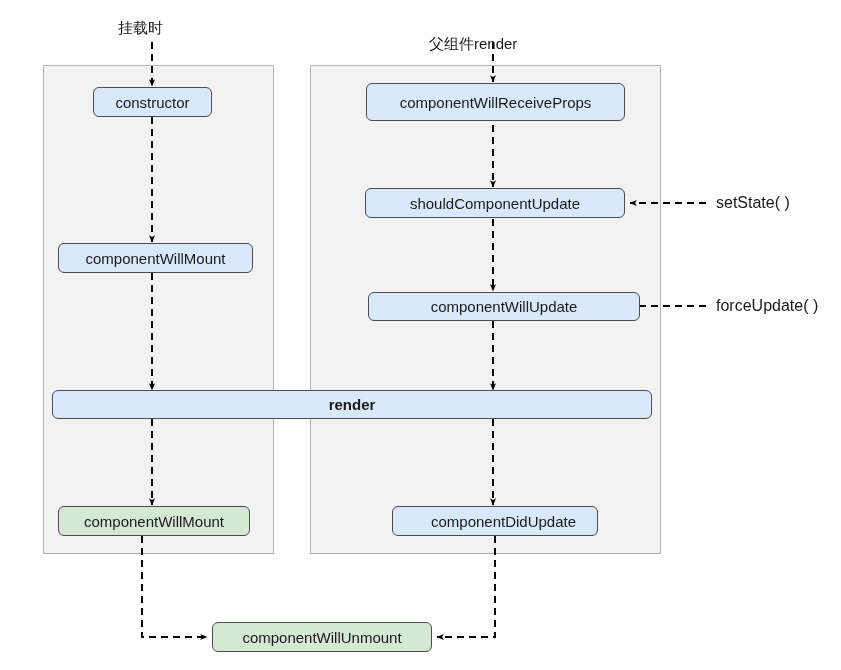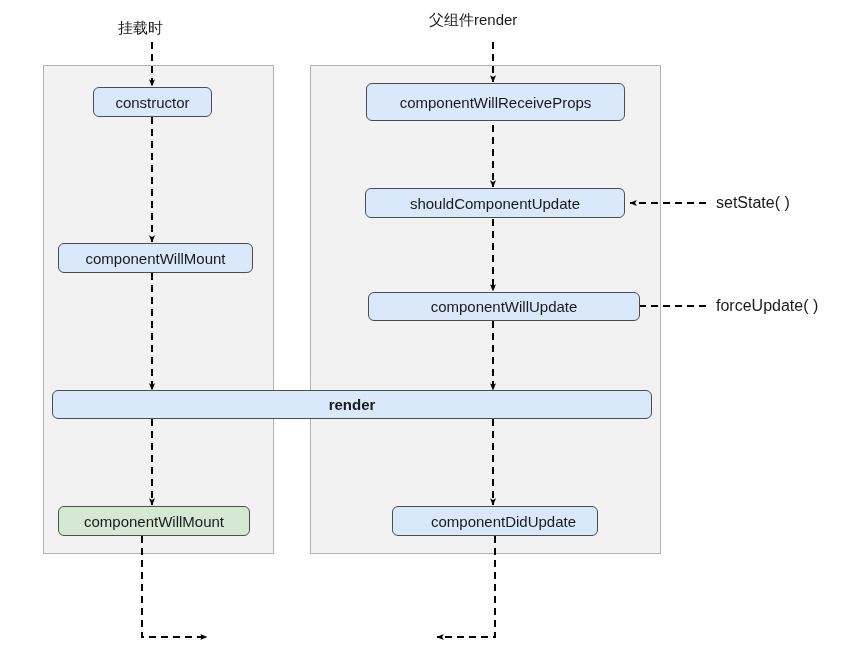--- a/index.html
+++ b/index.html
@@ -97,30 +97,31 @@
 
       <line x1="706" y1="203" x2="630" y2="203"></line>
       <line x1="706" y1="306" x2="627" y2="306"></line>
 
       <path d="M142,536 L142,637 L207,637"></path>
       <path d="M495,536 L495,637 L437,637"></path>
     </g>
   </svg>
 
   <div class="flow-label" style="left:118px; top:20px;">挂载时</div>
-  <div class="flow-label" style="left:429px; top:12px;">父组件render</div>
+  <div class="flow-label" style="left:429px; top:36px;">父组件render</div>
 
   <div class="node blue-dark" style="left:93px; top:87px; width:119px; height:30px;">constructor</div>
   <div class="node blue-dark" style="left:58px; top:243px; width:195px; height:30px;">componentWillMount</div>
   <div class="node green-dark" style="left:58px; top:506px; width:192px; height:30px;">componentWillMount</div>
 
   <div class="node blue-dark" style="left:366px; top:83px; width:259px; height:38px;">componentWillReceiveProps</div>
   <div class="node blue-dark" style="left:365px; top:188px; width:260px; height:30px;">shouldComponentUpdate</div>
   <div class="node blue-dark" style="left:368px; top:292px; width:272px; height:29px;">componentWillUpdate</div>
   <div class="node blue-dark" style="left:392px; top:506px; width:206px; height:30px;padding-left:17px;">componentDidUpdate</div>
 
   <div class="node blue-dark bold" style="left:52px; top:390px; width:600px; height:29px;">render</div>
 
+  <div class="node green-dark" style="left:212px; top:622px; width:220px; height:30px;">componentWillUnmount</div>
 
   <div class="side-label" style="left:716px; top:195px;">setState( )</div>
   <div class="side-label" style="left:716px; top:298px;">forceUpdate( )</div>
 
 </div>
 
 </body></html>

